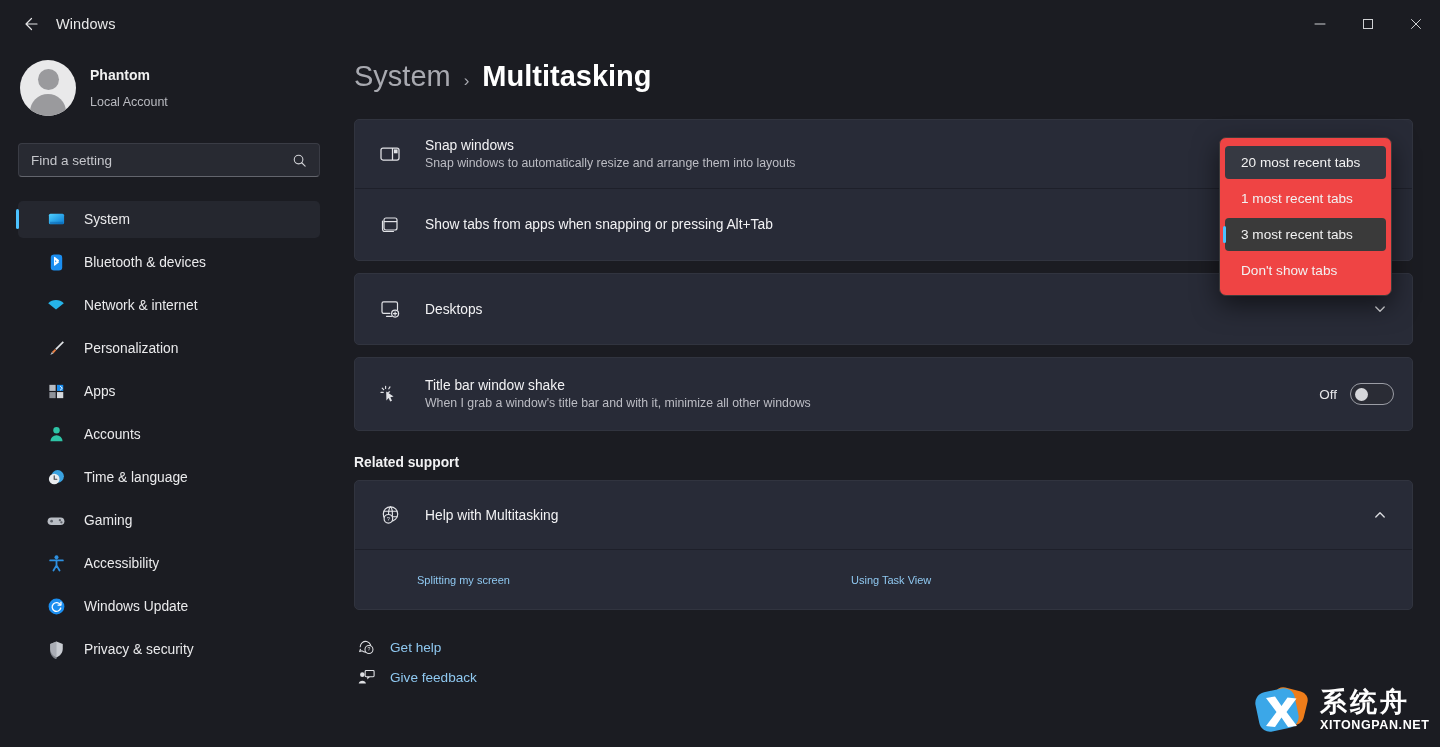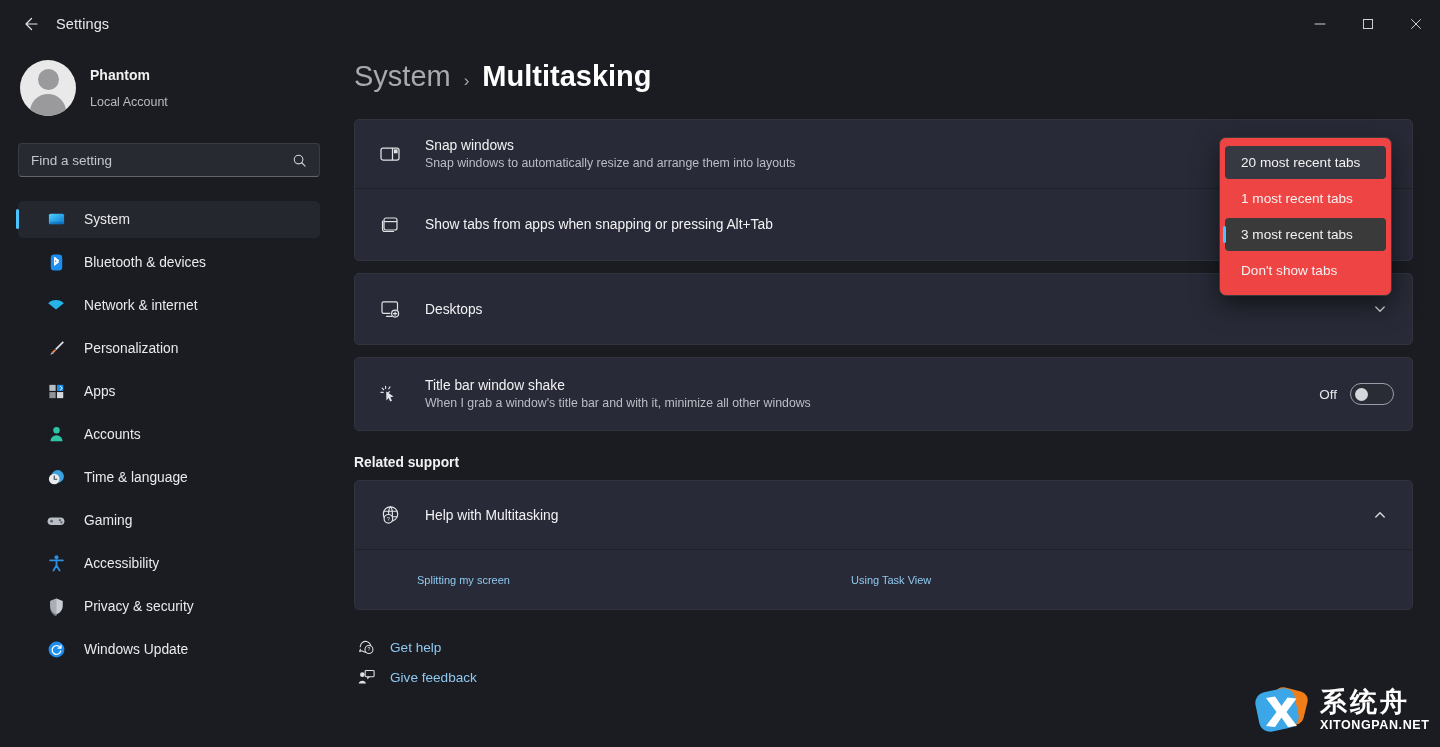--- a/index.html
+++ b/index.html
@@ -247,21 +247,21 @@
 <body>
 
 <div id="app">
 
   <div class="titlebar">
     <div class="back-btn">
       <svg width="18" height="18" viewBox="0 0 18 18">
         <path d="M10.5 3.5L5 9l5.5 5.5M5 9h11" fill="none" stroke="#e4e4e6" stroke-width="1.2" stroke-linecap="round" stroke-linejoin="round"></path>
       </svg>
     </div>
-    <div class="tb-title">Settings</div>
+    <div class="tb-title">Windows</div>
 
     <div class="win-controls">
       <div class="win-btn">
         <svg width="12" height="12" viewBox="0 0 12 12">
           <path d="M1 6h10" stroke="#cfd0d3" stroke-width="1" stroke-linecap="round"></path>
         </svg>
       </div>
       <div class="win-btn">
         <svg width="12" height="12" viewBox="0 0 12 12">
           <rect x="1.5" y="1.5" width="9" height="9" fill="none" stroke="#cfd0d3" stroke-width="1"></rect>
@@ -399,36 +399,36 @@
             <path d="M3.3 6.8h13.4" stroke="#2e90e0" stroke-width="1.9" stroke-linecap="round"></path>
             <path d="M10 6.8v5.2M10 12l-3.2 5.4M10 12l3.2 5.4" stroke="#2e90e0" stroke-width="1.9" stroke-linecap="round" fill="none"></path>
           </svg>
         </span>
         <span class="nav-label">Accessibility</span>
       </div>
 
       <div class="navitem">
         <span class="nav-ico">
           <svg width="19" height="19" viewBox="0 0 20 20">
-            <path d="M10 1.6l6.6 2.5v5.1c0 4.4-3 7.6-6.6 9.2-3.6-1.6-6.6-4.8-6.6-9.2V4.1z" fill="#c9ccd2"></path>
-            <path d="M10 1.6v18.8c-3.6-1.6-6.6-4.8-6.6-9.2V4.1z" fill="#9fa3ab" opacity=".75"></path>
-          </svg>
-        </span>
-        <span class="nav-label">Privacy &amp; security</span>
-      </div>
-
-      <div class="navitem">
-        <span class="nav-ico">
-          <svg width="19" height="19" viewBox="0 0 20 20">
             <circle cx="10" cy="10" r="8.3" fill="#1b8ef0"></circle>
             <path d="M14 8.2a4.6 4.6 0 1 0 .5 3.4" fill="none" stroke="#fff" stroke-width="1.35" stroke-linecap="round"></path>
             <path d="M14.7 5.4v3.1h-3.1" fill="none" stroke="#fff" stroke-width="1.35" stroke-linecap="round" stroke-linejoin="round"></path>
           </svg>
         </span>
         <span class="nav-label">Windows Update</span>
+      </div>
+
+      <div class="navitem">
+        <span class="nav-ico">
+          <svg width="19" height="19" viewBox="0 0 20 20">
+            <path d="M10 1.6l6.6 2.5v5.1c0 4.4-3 7.6-6.6 9.2-3.6-1.6-6.6-4.8-6.6-9.2V4.1z" fill="#c9ccd2"></path>
+            <path d="M10 1.6v18.8c-3.6-1.6-6.6-4.8-6.6-9.2V4.1z" fill="#9fa3ab" opacity=".75"></path>
+          </svg>
+        </span>
+        <span class="nav-label">Privacy &amp; security</span>
       </div>
 
     </div>
   </div>
 
   <div class="main">
 
     <div class="crumb">
       <span class="crumb-sys">System</span>
       <span class="crumb-sep">›</span>

